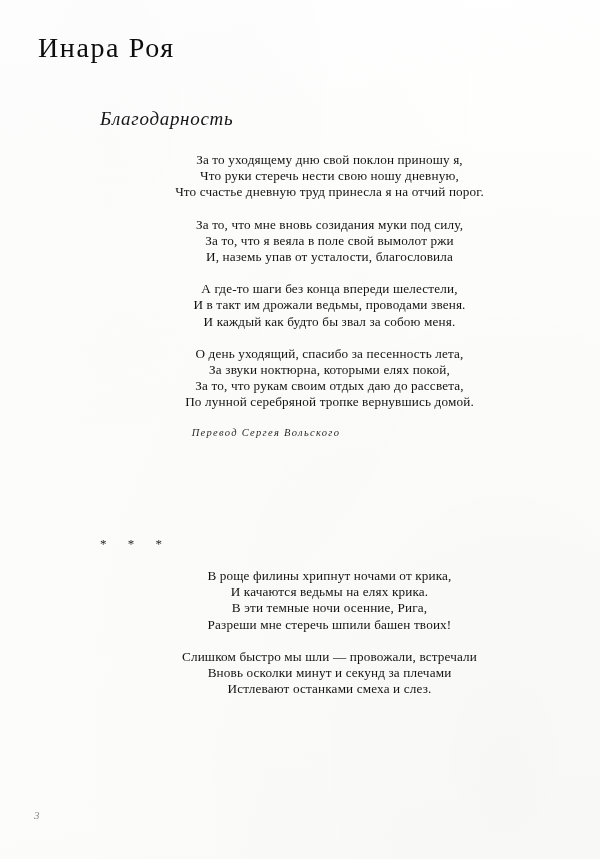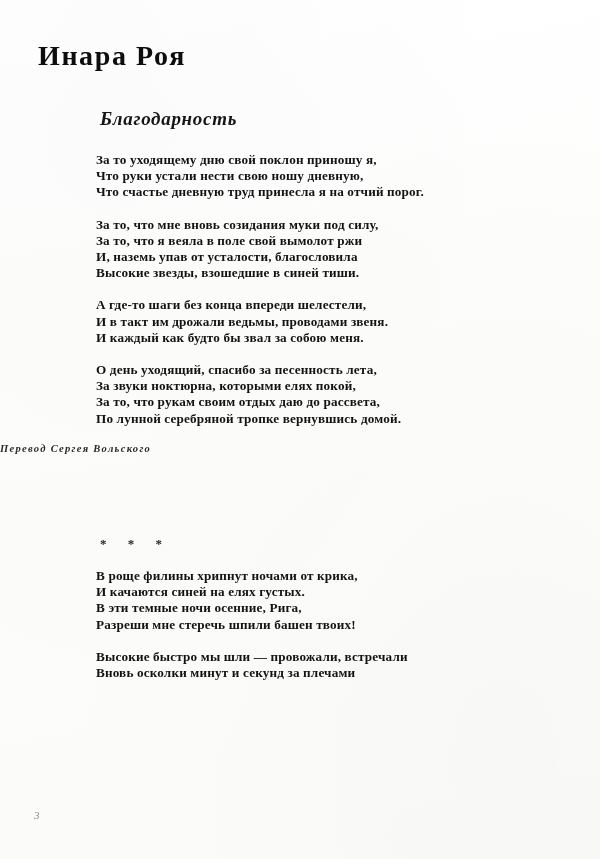--- a/index.html
+++ b/index.html
@@ -29,62 +29,62 @@
   }
 
   .content {
     position: absolute;
     inset: 0;
   }
 
   .author-name {
     position: absolute;
     left: 38px;
-    top: 40px;
+    top: 32px;
     font-size: 28px;
-    font-weight: bold;
+    font-weight: normal;
     letter-spacing: 1.6px;
     color: #0d0d0d;
     white-space: nowrap;
   }
 
   .poem {
     position: absolute;
     left: 0;
     right: 0;
-    font-weight: bold;
   }
 
   .poem-title {
     margin-left: 100px;
     font-size: 19px;
     font-style: italic;
     letter-spacing: 0.7px;
     color: #161616;
     margin-bottom: 22px;
     white-space: nowrap;
   }
 
   .stanza {
-    margin-left: 96px;
+    margin-left: 59px;
     margin-bottom: 16px;
+    text-align: center;
   }
 
   .verse-line {
     font-size: 13.2px;
     line-height: 16.2px;
     letter-spacing: 0.15px;
     color: #131313;
     white-space: nowrap;
   }
 
   .translator-credit {
     margin-top: 10px;
     margin-right: 68px;
-    text-align: left;
+    text-align: center;
     font-size: 10.5px;
     font-style: italic;
     letter-spacing: 1.3px;
     color: #2a2a2a;
     white-space: nowrap;
   }
 
   .section-separator {
     margin-left: 100px;
     margin-top: 18px;
@@ -112,29 +112,28 @@
   <div class="content">
 
     <div class="author-name">Инара Роя</div>
 
     <div class="poem" style="top: 108px;">
 
       <div class="poem-title">Благодарность</div>
 
       <div class="stanza">
         <div class="verse-line">За то уходящему дню свой поклон приношу я,</div>
-        <div class="verse-line">Что руки устали нести свою ношу дневную,</div>
+        <div class="verse-line">Что руки стеречь нести свою ношу дневную,</div>
         <div class="verse-line">Что счастье дневную труд принесла я на отчий порог.</div>
       </div>
 
       <div class="stanza">
         <div class="verse-line">За то, что мне вновь созидания муки под силу,</div>
         <div class="verse-line">За то, что я веяла в поле свой вымолот ржи</div>
         <div class="verse-line">И, наземь упав от усталости, благословила</div>
-        <div class="verse-line">Высокие звезды, взошедшие в синей тиши.</div>
       </div>
 
       <div class="stanza">
         <div class="verse-line">А где-то шаги без конца впереди шелестели,</div>
         <div class="verse-line">И в такт им дрожали ведьмы, проводами звеня.</div>
         <div class="verse-line">И каждый как будто бы звал за собою меня.</div>
       </div>
 
       <div class="stanza">
         <div class="verse-line">О день уходящий, спасибо за песенность лета,</div>
@@ -146,28 +145,29 @@
       <div class="translator-credit">Перевод Сергея Вольского</div>
 
     </div>
 
     <div class="poem" style="top: 518px;">
 
       <div class="section-separator">* * *</div>
 
       <div class="stanza">
         <div class="verse-line">В роще филины хрипнут ночами от крика,</div>
-        <div class="verse-line">И качаются синей на елях густых.</div>
+        <div class="verse-line">И качаются ведьмы на елях крика.</div>
         <div class="verse-line">В эти темные ночи осенние, Рига,</div>
         <div class="verse-line">Разреши мне стеречь шпили башен твоих!</div>
       </div>
 
       <div class="stanza">
-        <div class="verse-line">Высокие быстро мы шли — провожали, встречали</div>
+        <div class="verse-line">Слишком быстро мы шли — провожали, встречали</div>
         <div class="verse-line">Вновь осколки минут и секунд за плечами</div>
+        <div class="verse-line">Истлевают останками смеха и слез.</div>
       </div>
 
 
     </div>
 
     <div class="page-number">3</div>
 
   </div>
 </div>
 

